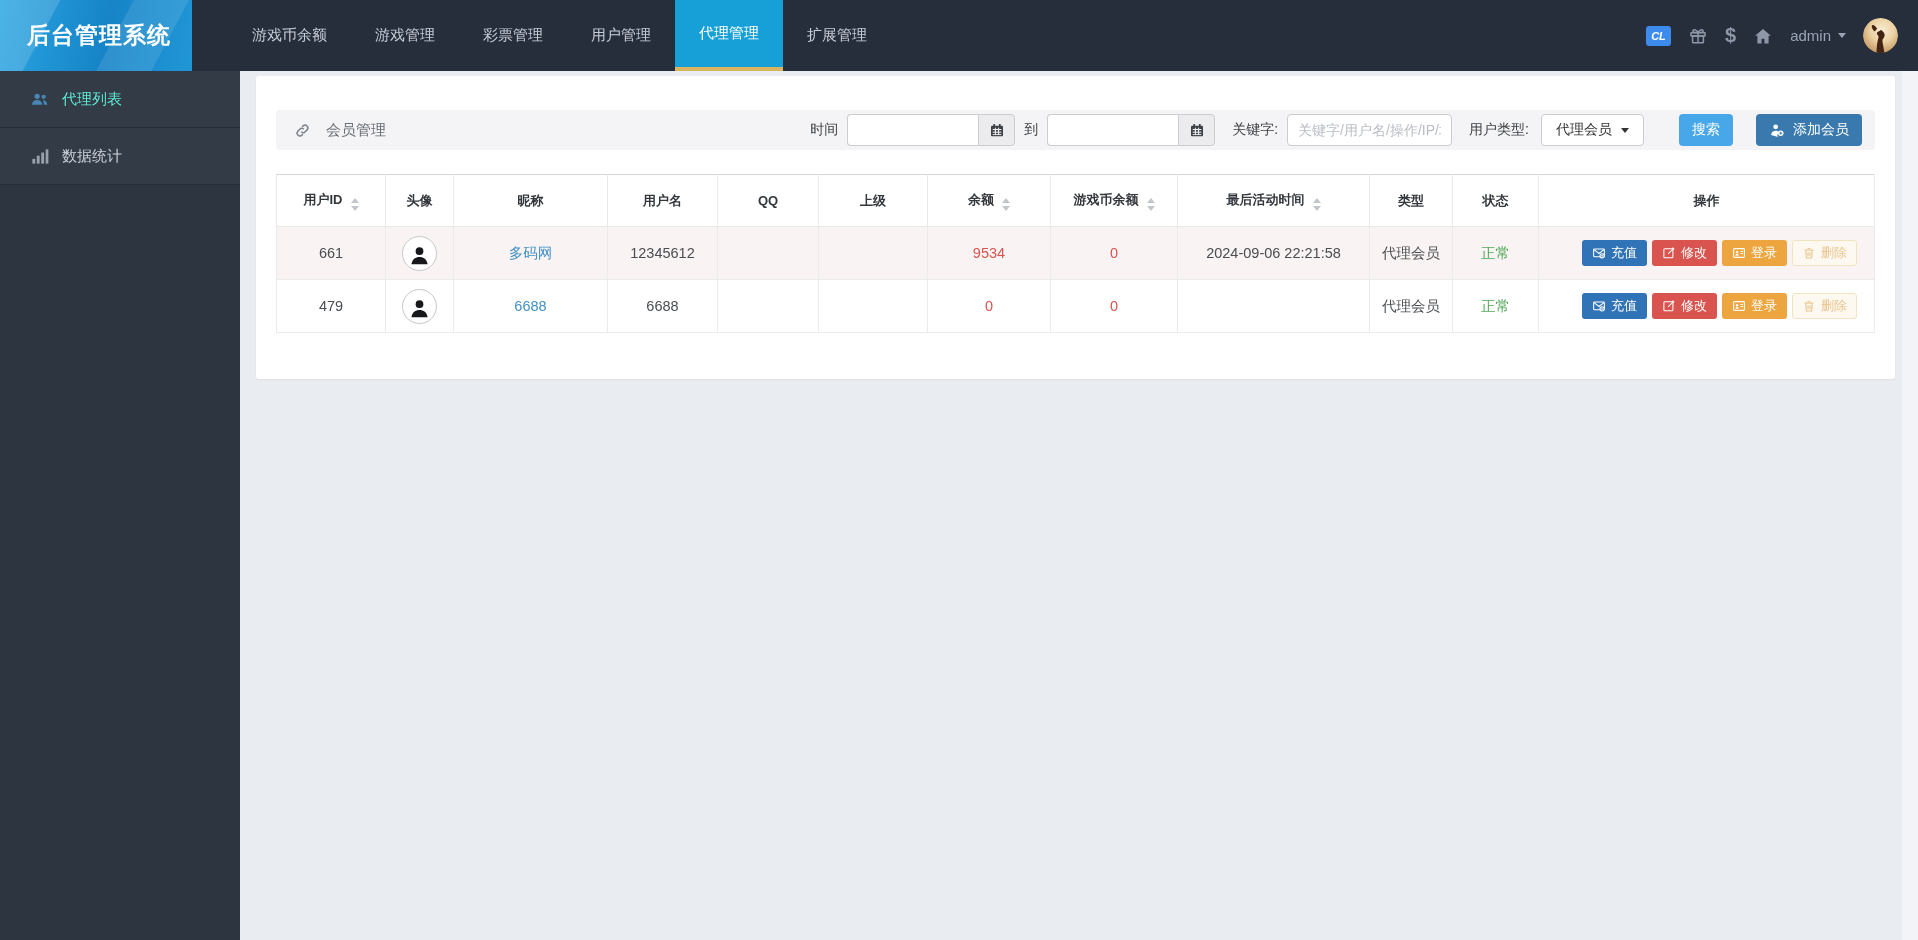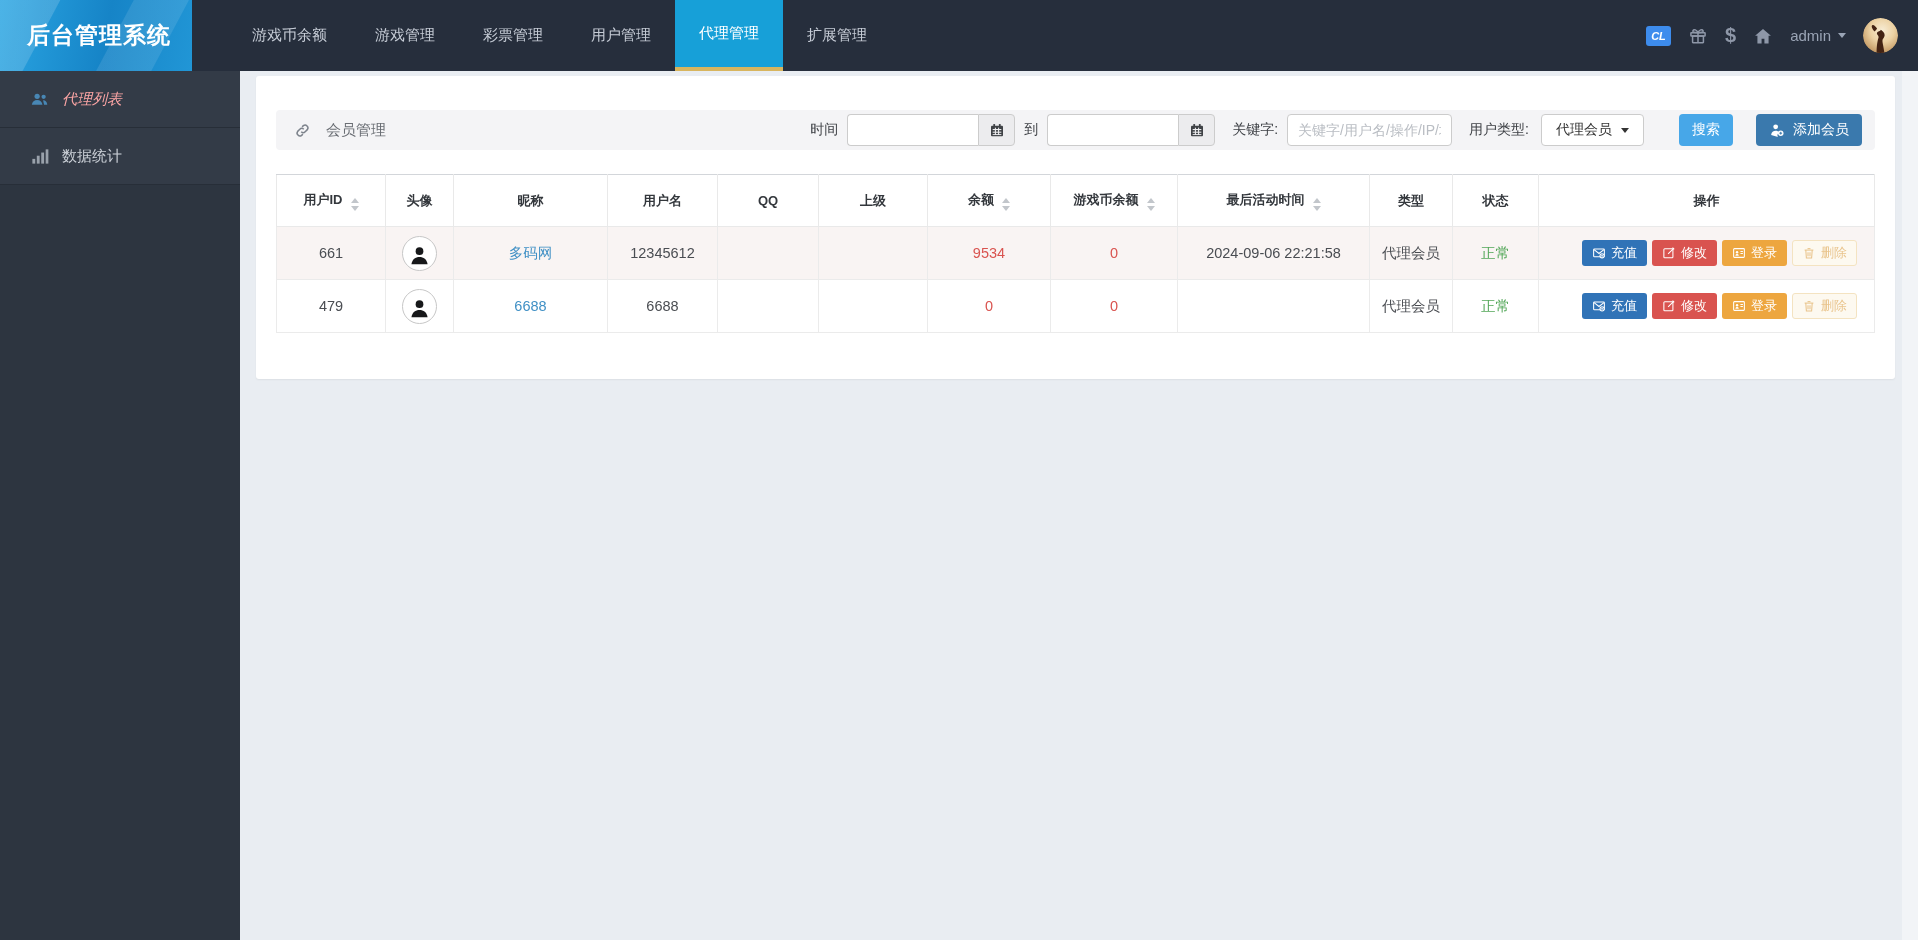--- a/index.html
+++ b/index.html
@@ -35,21 +35,21 @@
   .avatar-top { width:35px; height:35px; border-radius:50%; overflow:hidden;
     cursor:pointer; }
 
   
   .sidebar { position:absolute; top:71px; left:0; width:240px; bottom:0;
     background:#2d3540; }
   .side-item { height:57px; display:flex; align-items:center; gap:13px;
     padding-left:30px; font-size:15px; color:#ccd1d8; cursor:pointer;
     background:#333b47; border-bottom:1px solid #272e38; }
   .side-item svg { width:19px; height:19px; fill:#99a1ab; }
-  .side-item.active { color:#fca5a5;font-style:italic; }
+  .side-item.active { color:#5eead4; }
   .side-item.active svg { fill:#4887b5; }
 
   
   .main { position:absolute; top:71px; left:240px; right:0; bottom:0;
     background:#e9edf2; }
   .scroll-track { position:absolute; top:0; right:0; width:16px; bottom:0;
     background:#f2f4f7; }
   .card { margin:5px 23px 0 16px; background:#fff; border-radius:3px;
     padding:34px 20px 46px 20px; box-shadow:0 1px 2px rgba(0,0,0,0.06); }
 

